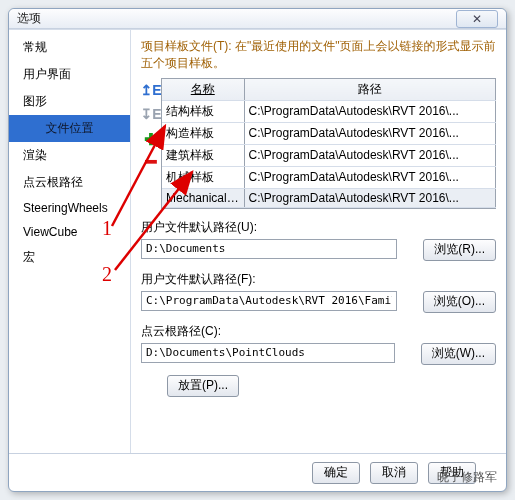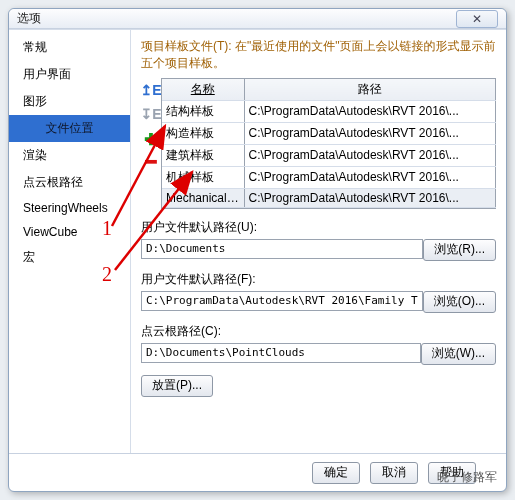--- a/index.html
+++ b/index.html
@@ -24,21 +24,21 @@
 .table-wrap { flex: 1; border: 1px solid #9aa3b0; border-right: none; }
 table { width: 100%; border-collapse: collapse; table-layout: fixed; }
 th, td { border-right: 1px solid #9aa3b0; border-bottom: 1px solid #d5dde9; padding: 2px 4px; height: 18px; text-align: left; font-weight: normal; background: #fff; white-space: nowrap; overflow: hidden; text-overflow: ellipsis; }
 th { background: linear-gradient(#f5f7fa,#eaeef4); text-align: center; }
 th:first-child { width: 82px; text-decoration: underline; }
 tbody tr:last-child td { background: #eaeef4; }
 .field { margin-top: 10px; }
 .field-label { margin-bottom: 3px; }
 .field-row { display: flex; align-items: flex-start; gap: 0; }
 .field-row input { flex: 1; height: 20px; border: 1px solid #9aa3b0; padding: 0 4px; background: #fff; font-family: Consolas, monospace; font-size: 11px; }
-button.browse, button.place { height: 22px; padding: 0 10px; border: 1px solid #8e98a6; border-radius: 3px; background: linear-gradient(#fdfdfe,#e3e7ee); cursor: pointer; }
+button.browse, button.place { height: 22px; padding: 0 10px; border: 1px solid #8e98a6; border-radius: 3px; background: linear-gradient(#fdfdfe,#e3e7ee); cursor: pointer; margin-left: 26px; }
 .footer { height: 38px; border-top: 1px solid #c7d1e0; display: flex; align-items: center; justify-content: flex-end; gap: 10px; padding: 0 30px 0 12px; }
 .footer button { width: 48px; height: 22px; border: 1px solid #8e98a6; border-radius: 3px; background: linear-gradient(#fdfdfe,#e3e7ee); cursor: pointer; }
 .watermark { position: absolute; right: 18px; bottom: 14px; color: #404040; font-size: 12px; opacity: 0.9; pointer-events: none; }
 .anno-num { position: absolute; font-family: "Times New Roman", serif; font-size: 20px; color: #d00; font-weight: normal; pointer-events: none; }
 .anno1 { left: 102px; top: 217px; }
 .anno2 { left: 102px; top: 263px; }
 svg.arrows { position: absolute; left: 0; top: 0; width: 515px; height: 500px; pointer-events: none; }
 </style>
 </head>
 <body>

